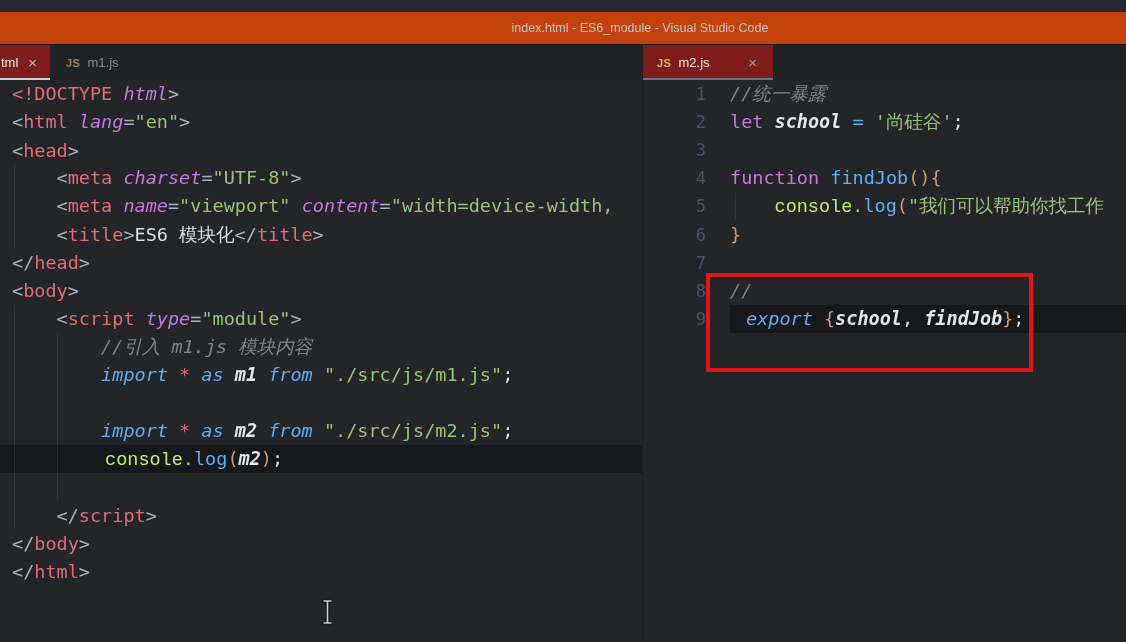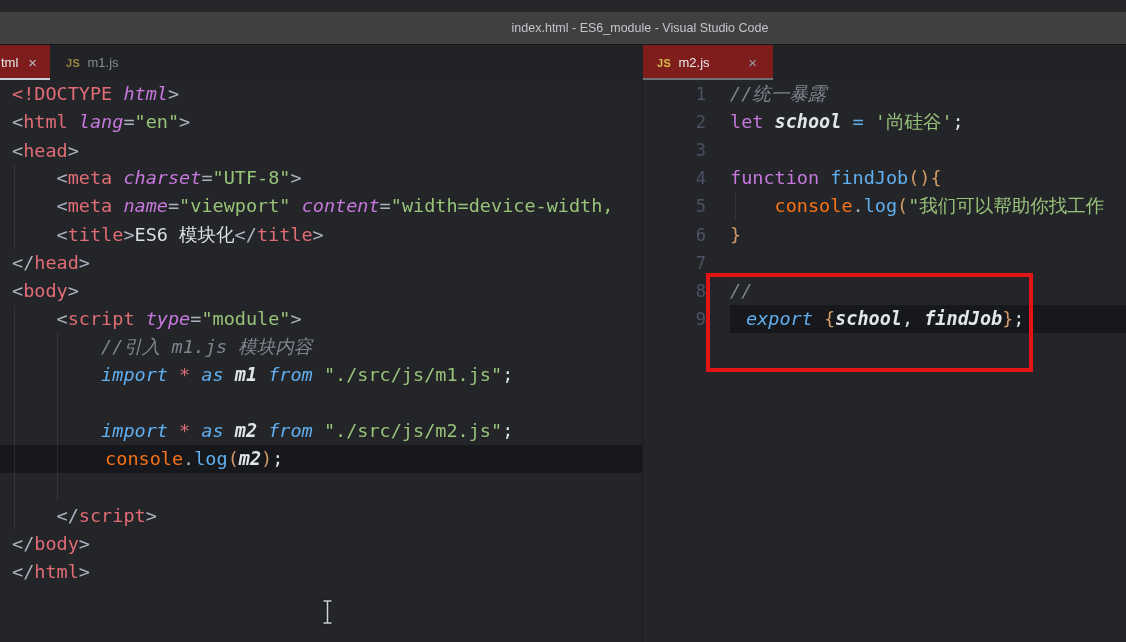--- a/index.html
+++ b/index.html
@@ -2,21 +2,21 @@
 <html><head>
 <meta charset="utf-8">
 <style>
   * { margin:0; padding:0; box-sizing:border-box; }
   html,body { width:1126px; height:642px; overflow:hidden; background:#242529;
               font-family:"Liberation Sans", sans-serif; }
   .stage { position:absolute; inset:0; width:1126px; height:642px; background:#242529; }
 
   
   .top-strip   { position:absolute; left:0; top:0; width:1126px; height:12px; background:#26272b; }
-  .title-bar   { position:absolute; left:0; top:12px; width:1126px; height:33px; background:#404040;
+  .title-bar   { position:absolute; left:0; top:12px; width:1126px; height:33px; background:#c2410c;
                  border-bottom:1px solid #161719; }
   .window-title{ position:absolute; left:640px; top:0; height:33px; line-height:33px;
                  transform:translateX(-50%); color:#c2c6cb; font-size:12.5px; white-space:nowrap; }
 
   
   .tab-bar { position:absolute; left:0; top:45px; width:1126px; height:35px; background:#212226; }
   .tab { position:absolute; top:0; height:35px; display:flex; align-items:center; color:#868d98;
          font-size:13px; white-space:nowrap; }
   .tab.active { background:#7f1d1d; color:#e8eaee; }
   .tab-underline { position:absolute; bottom:0; height:2.5px; }
@@ -55,21 +55,21 @@
   .tk-attr { color:#c678dd; font-style:italic; }
   .tk-str  { color:#98c379; }
   .tk-pl   { color:#abb2bf; }
   .tk-txt  { color:#dcdfe4; }
   .tk-com  { color:#7f848e; font-style:italic; }
   .tk-kw   { color:#61afef; font-style:italic; }
   .tk-kwp  { color:#c678dd; }
   .tk-red  { color:#e06c75; }
   .tk-var  { color:#e2e6ec; font-weight:bold;font-style:italic; }
   .tk-fn   { color:#61afef; }
-  .tk-obj  { color:#f97316; }
+  .tk-obj  { color:#bef264;font-family:Liberation Mono, monospace; }
   .tk-gold { color:#d19a66; }
   .tk-blue { color:#61afef; }
 
   
   .guide { position:absolute; width:1px; background:rgba(255,255,255,0.07); }
 
   
   .annotation-rect { position:absolute; left:706px; top:273px; width:327px; height:99px;
                      border:4px solid #e01515; z-index:40; pointer-events:none; }
 

